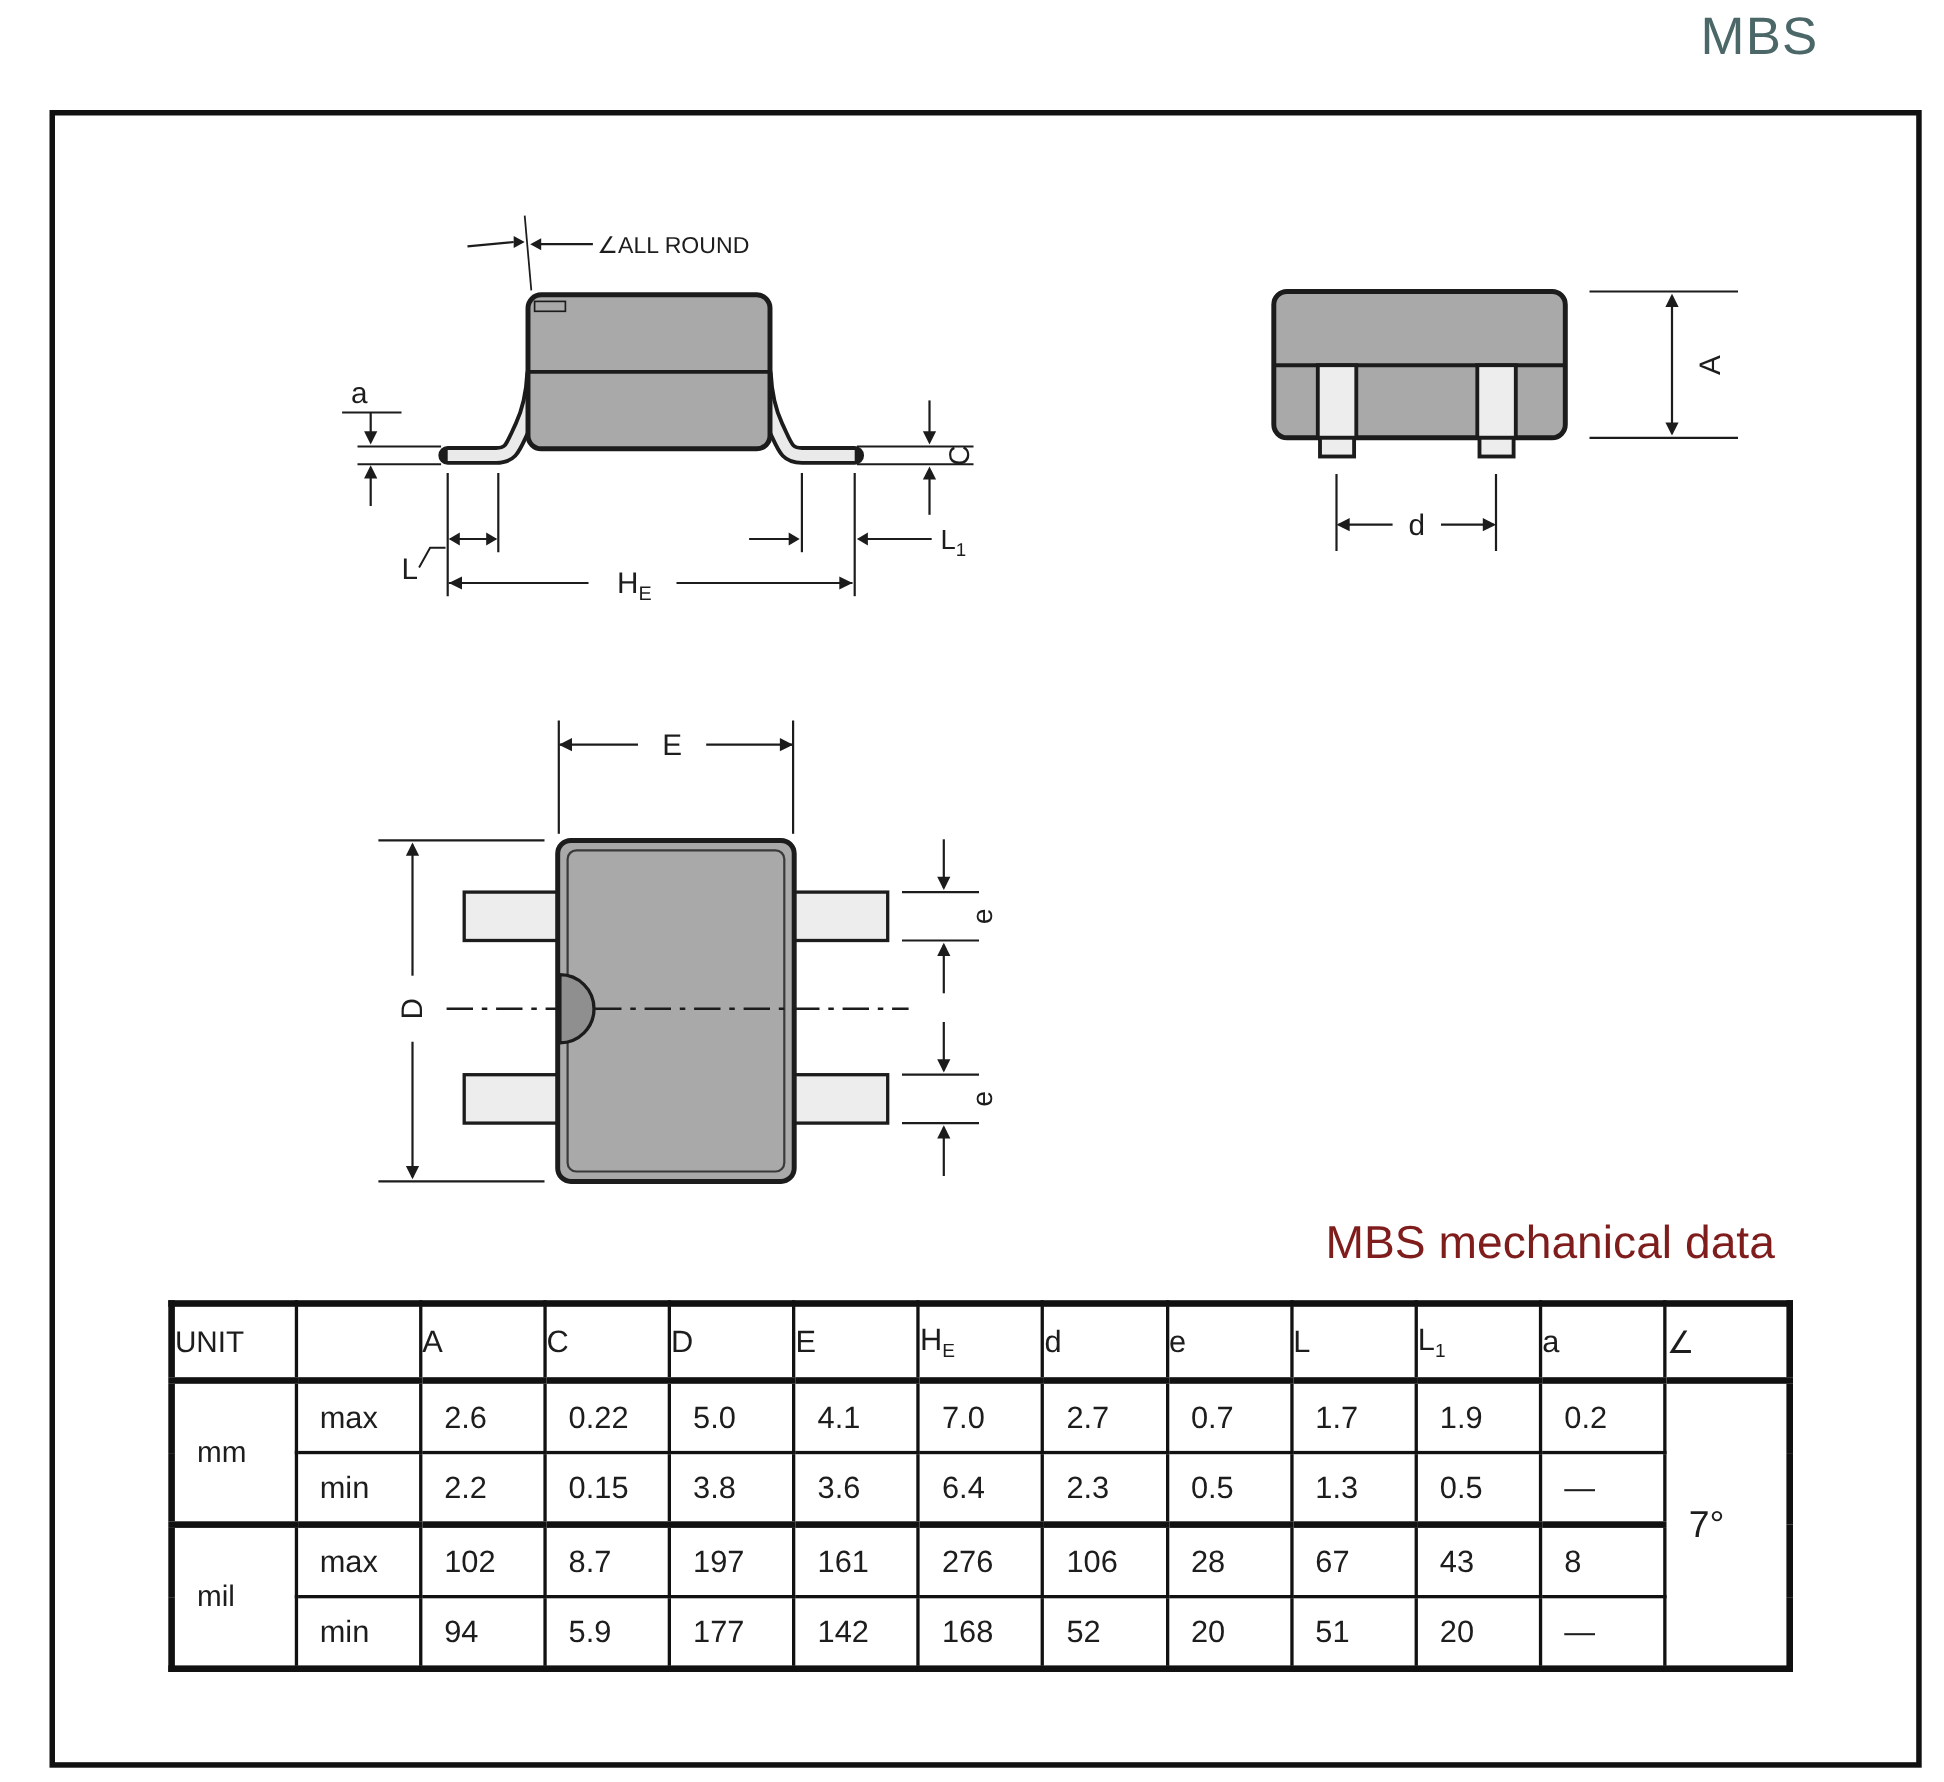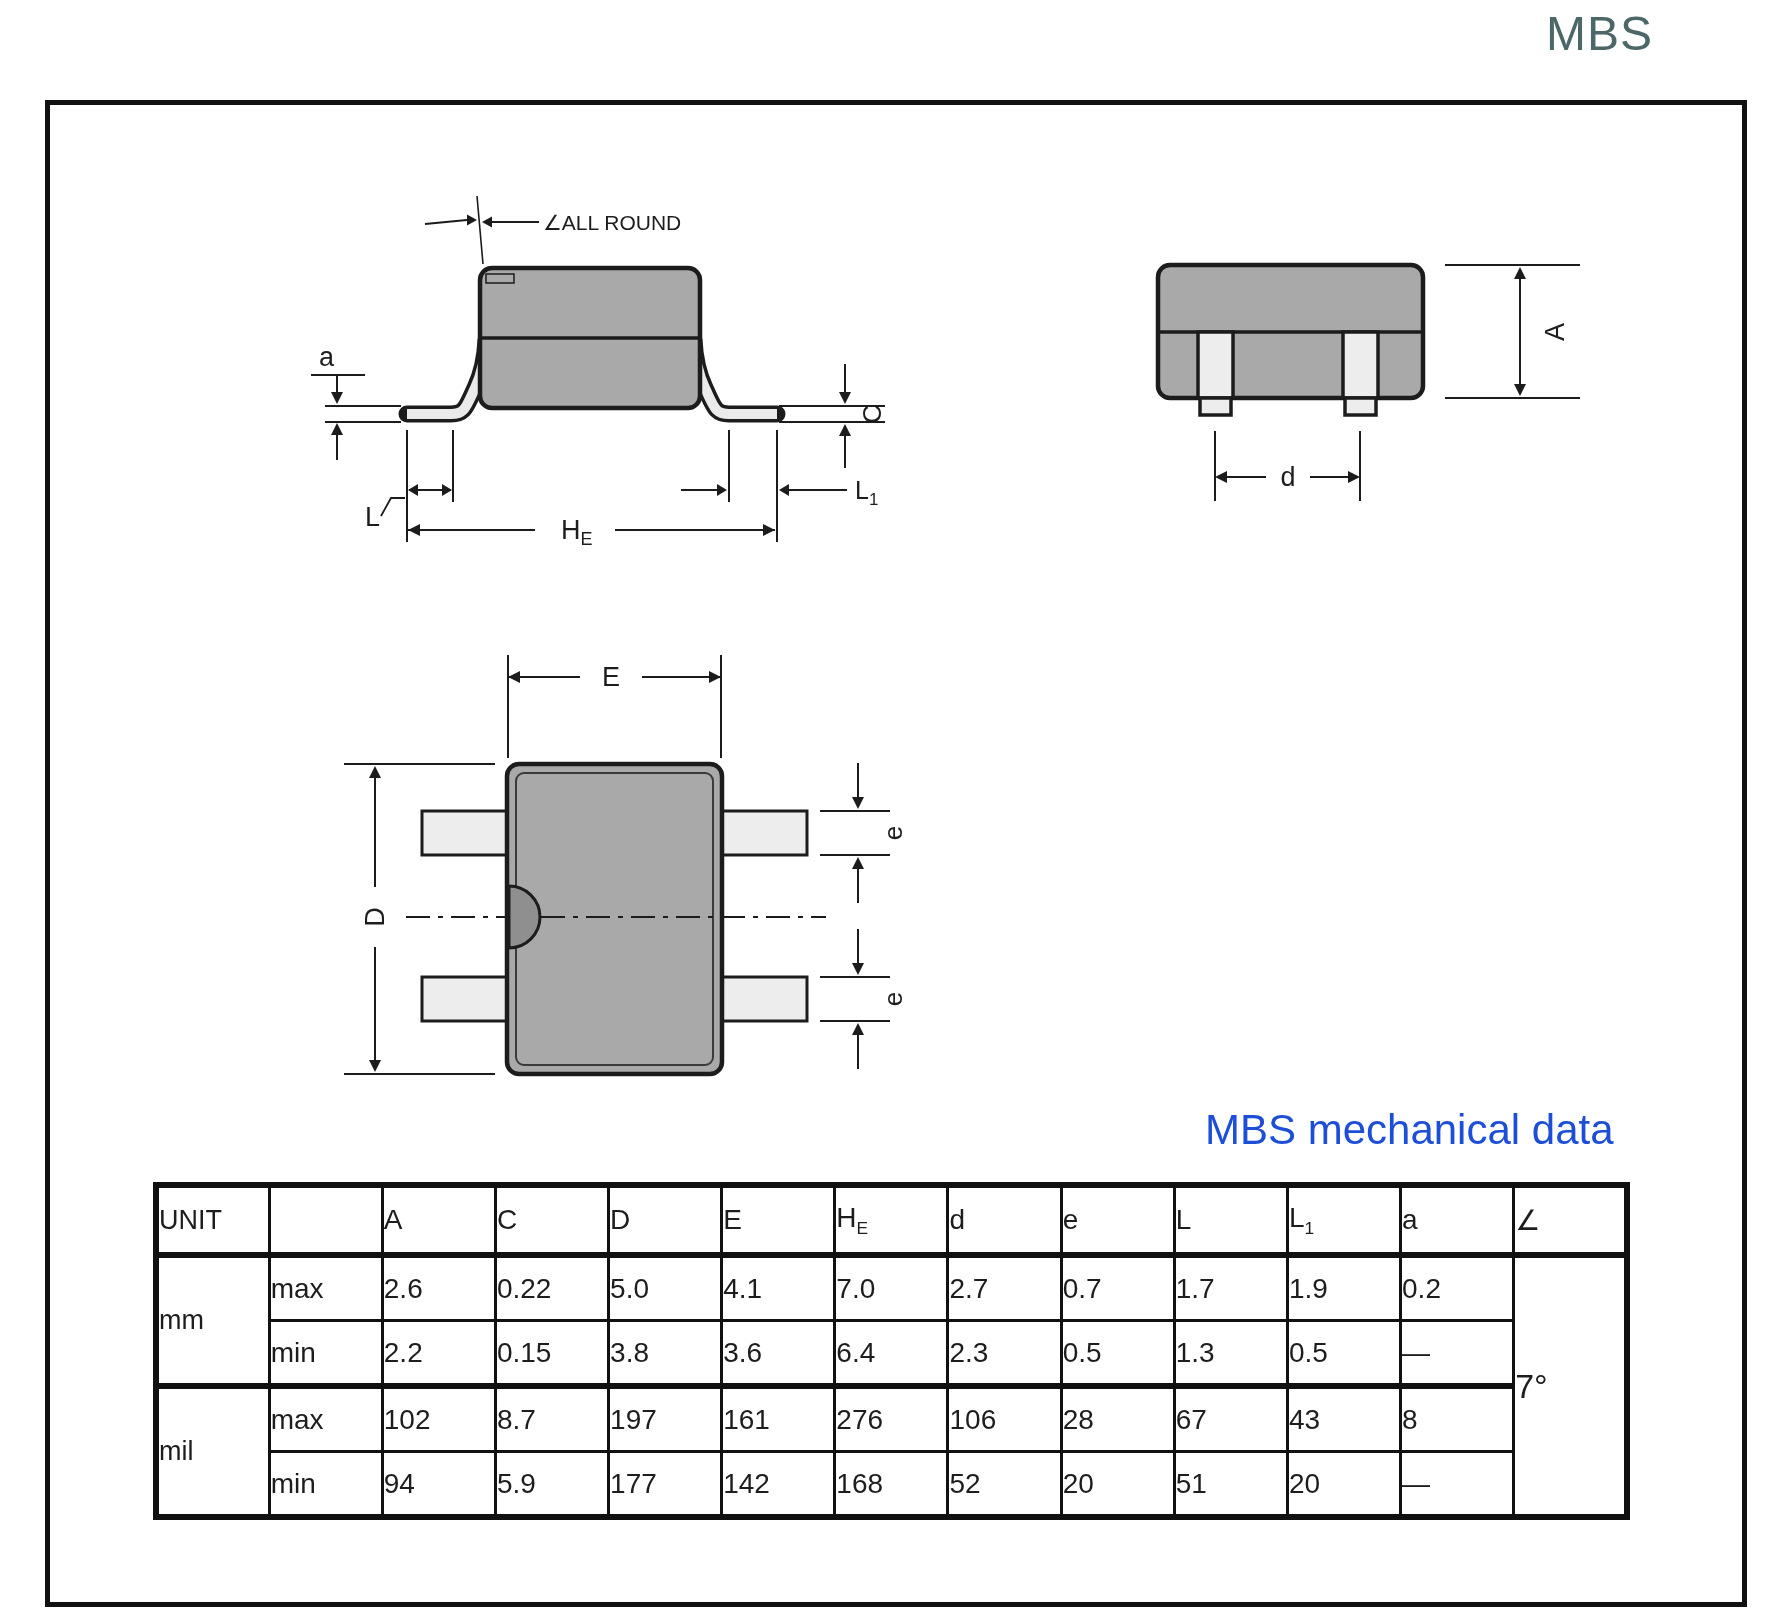--- a/index.html
+++ b/index.html
@@ -2,33 +2,33 @@
 <html><head>
 <meta charset="utf-8">
 <style>
   html,body{margin:0;padding:0;background:#fff;}
   .canvas{position:relative;width:1767px;height:1620px;background:#ffffff;
           font-family:"Liberation Sans",sans-serif;color:#1d1d1d;overflow:hidden;border-radius:13px;}
   .brand{position:absolute;left:1546px;top:6px;font-size:48px;letter-spacing:1px;
          color:#4c6767;font-weight:500;}
   .frame{position:absolute;left:45px;top:100px;width:1702px;height:1507px;
          border:5px solid #111;box-sizing:border-box;background:#fff;}
-  .section-title{position:absolute;left:1205px;top:1106px;font-size:42px;color:#1d4ed8;}
+  .section-title{position:absolute;left:1205px;top:1106px;font-size:42px;color:#7f1d1d;}
   svg{position:absolute;}
   svg text{font-family:"Liberation Sans",sans-serif;fill:#1d1d1d;}
   .svg-side{left:285px;top:190px;}
   .svg-end{left:1120px;top:255px;}
   .svg-top{left:330px;top:625px;}
 
   table.mech{position:absolute;left:153px;top:1182px;width:1477px;
              border-collapse:collapse;table-layout:fixed;background:#fff;
              font-size:28px;text-align:left;border:6px solid #111;}
   table.mech td{border:3px solid #111;padding:0;}
   tr.hdr td{height:64px;border-bottom-width:6px;}
-  tr.row td{height:61px;}
+  tr.row td{height:61px;padding-left:20px;}
   td.bb{border-bottom-width:6px !important;}
   tr.sep td{border-bottom-width:6px;}
   td.unitcell{font-size:27px;}
   td.anglecell{font-size:34px;}
   table.mech sub{font-size:0.62em;}
 </style>
 </head>
 <body>
 
 <div class="canvas">

